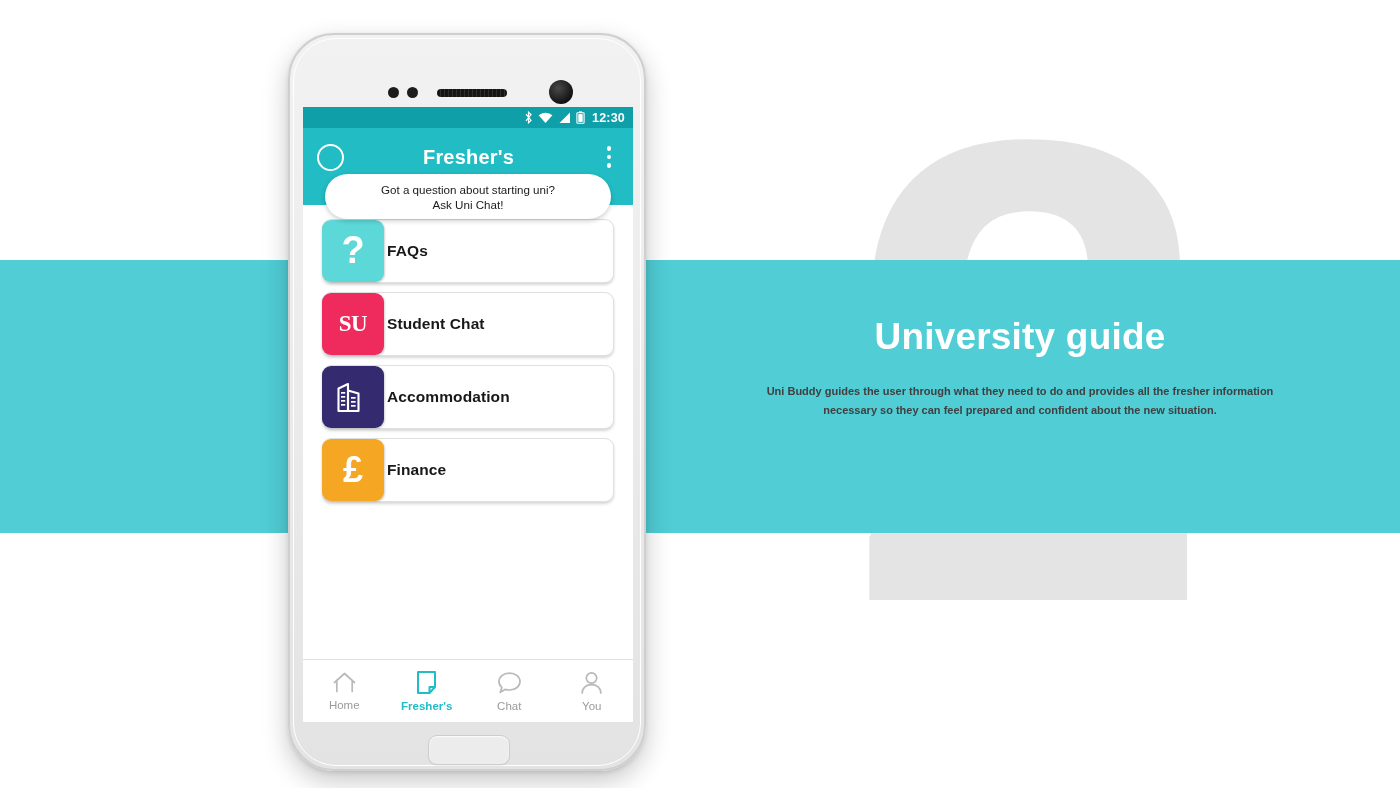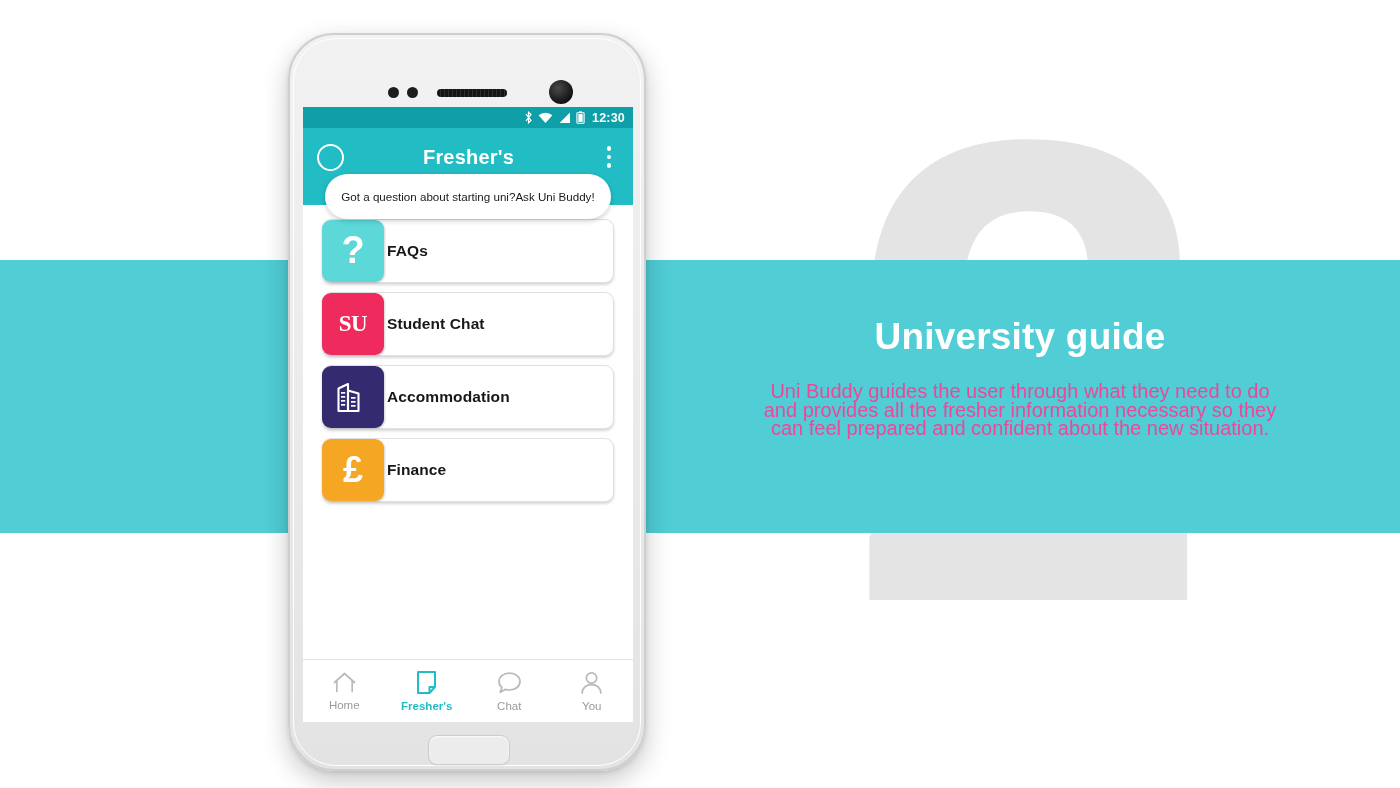--- a/index.html
+++ b/index.html
@@ -44,24 +44,24 @@
     z-index: 3;
   }
   .copy-title {
     color: #ffffff;
     font-size: 37px;
     font-weight: 700;
     letter-spacing: .2px;
     margin-bottom: 24px;
   }
   .copy-body {
-    color: #ec4899;
-    font-size: 20px;
+    color: #404040;
+    font-size: 11px;
     line-height: 18.6px;
-    font-weight: 400;
+    font-weight: 700;
   }
 
   
   .phone {
     position: absolute;
     left: 288px; top: 33px;
     width: 358px; height: 738px;
     background: linear-gradient(180deg,#f2f2f2 0%, #eaeaea 55%, #e3e3e3 100%);
     border-radius: 46px;
     border: 2px solid #cfcfcf;
@@ -137,21 +137,21 @@
 
   
   .bubble-wrap { position: relative; height: 0; }
   .bubble {
     position: absolute;
     left: 22px; top: -31px;
     width: 286px; height: 45px;
     background: #ffffff;
     border-radius: 23px;
     box-shadow: 0 2px 5px rgba(0,0,0,.20);
-    display: flex; flex-direction: row;
+    display: flex; flex-direction: column;
     align-items: center; justify-content: center;
     z-index: 4;
   }
   .bubble span { font-size: 11.6px; color: #1a1a1a; line-height: 15px; }
 
   
   .list { padding: 14px 19px 0 19px; display: flex; flex-direction: column; gap: 9px; }
   .row {
     height: 64px; background: #ffffff;
     border: 1px solid #e0e0e0; border-radius: 9px;
@@ -236,21 +236,21 @@
           <i></i>
           <i></i>
         </div>
       </div>
 
       <div class="appbar-skirt"></div>
 
       <div class="bubble-wrap">
         <div class="bubble">
           <span>Got a question about starting uni?</span>
-          <span>Ask Uni Buddy!</span>
+          <span>Ask Uni Chat!</span>
         </div>
       </div>
 
       <div class="list">
 
         <div class="row">
           <div class="tile" style="background:#5cd8d8">
             <span class="tile-q">?</span>
           </div>
           <div class="row-label">FAQs</div>

